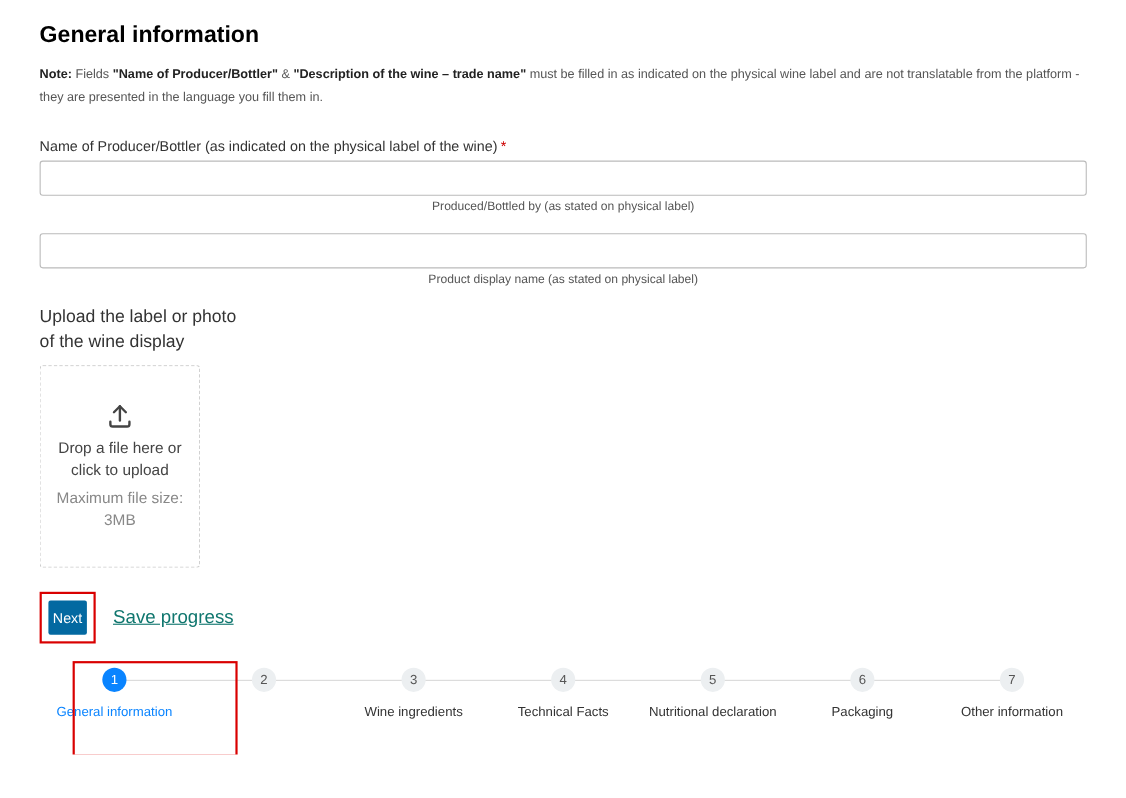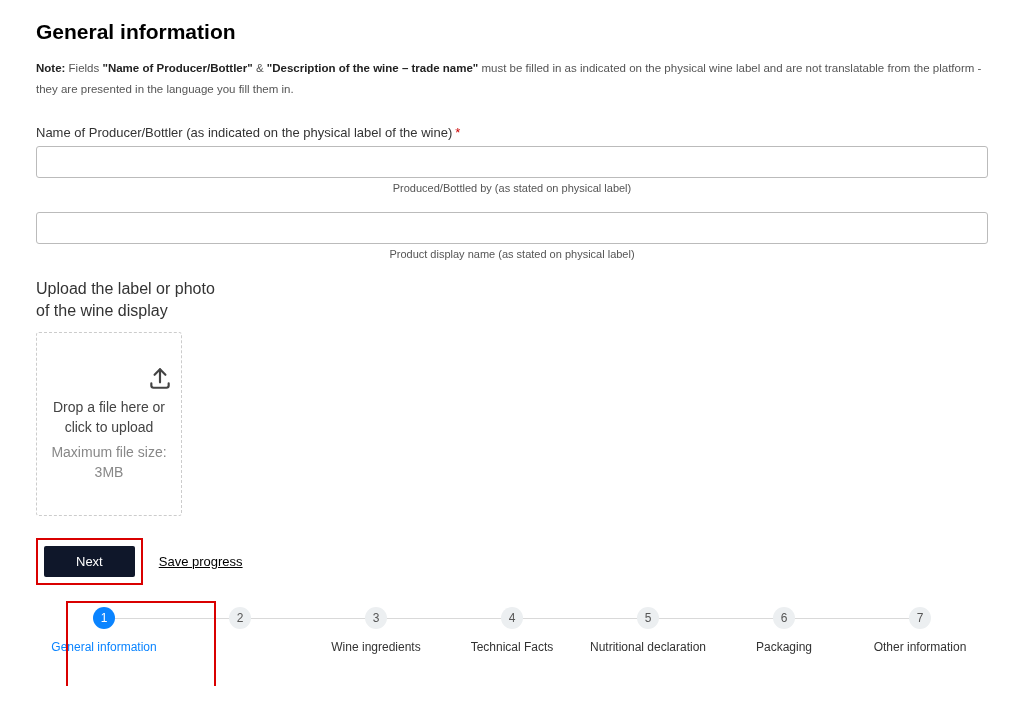--- a/index.html
+++ b/index.html
@@ -54,21 +54,21 @@
     margin-bottom: 10px;
     width: 200px;
   }
   .dropzone {
     width: 146px;
     height: 184px;
     border: 1px dashed #ccc;
     border-radius: 3px;
     display: flex;
     flex-direction: column;
-    align-items: flex-end;
+    align-items: center;
     justify-content: center;
     text-align: center;
     padding: 8px;
     cursor: pointer;
   }
   .dropzone svg { margin-bottom: 6px; }
   .dz-main {
     font-size: 14px;
     color: #444;
     line-height: 1.45;
@@ -84,31 +84,31 @@
     align-items: center;
     gap: 16px;
     margin-top: 22px;
   }
   .next-wrap {
     border: 2px solid #d90000;
     padding: 6px;
     display: inline-block;
   }
   .btn-next {
-    background: #0f172a;
+    background: #0369a1;
     color: #fff;
     border: none;
     font-size: 13px;
-    padding: 8px 32px;
+    padding: 8px 4px;
     border-radius: 2px;
     cursor: pointer;
   }
   .save-link {
-    color: #000000;
-    font-size: 13px;
+    color: #0f766e;
+    font-size: 17px;
     text-decoration: underline;
     cursor: pointer;
   }
   .stepper {
     display: flex;
     align-items: flex-start;
     margin-top: 22px;
     position: relative;
   }
   .step {

